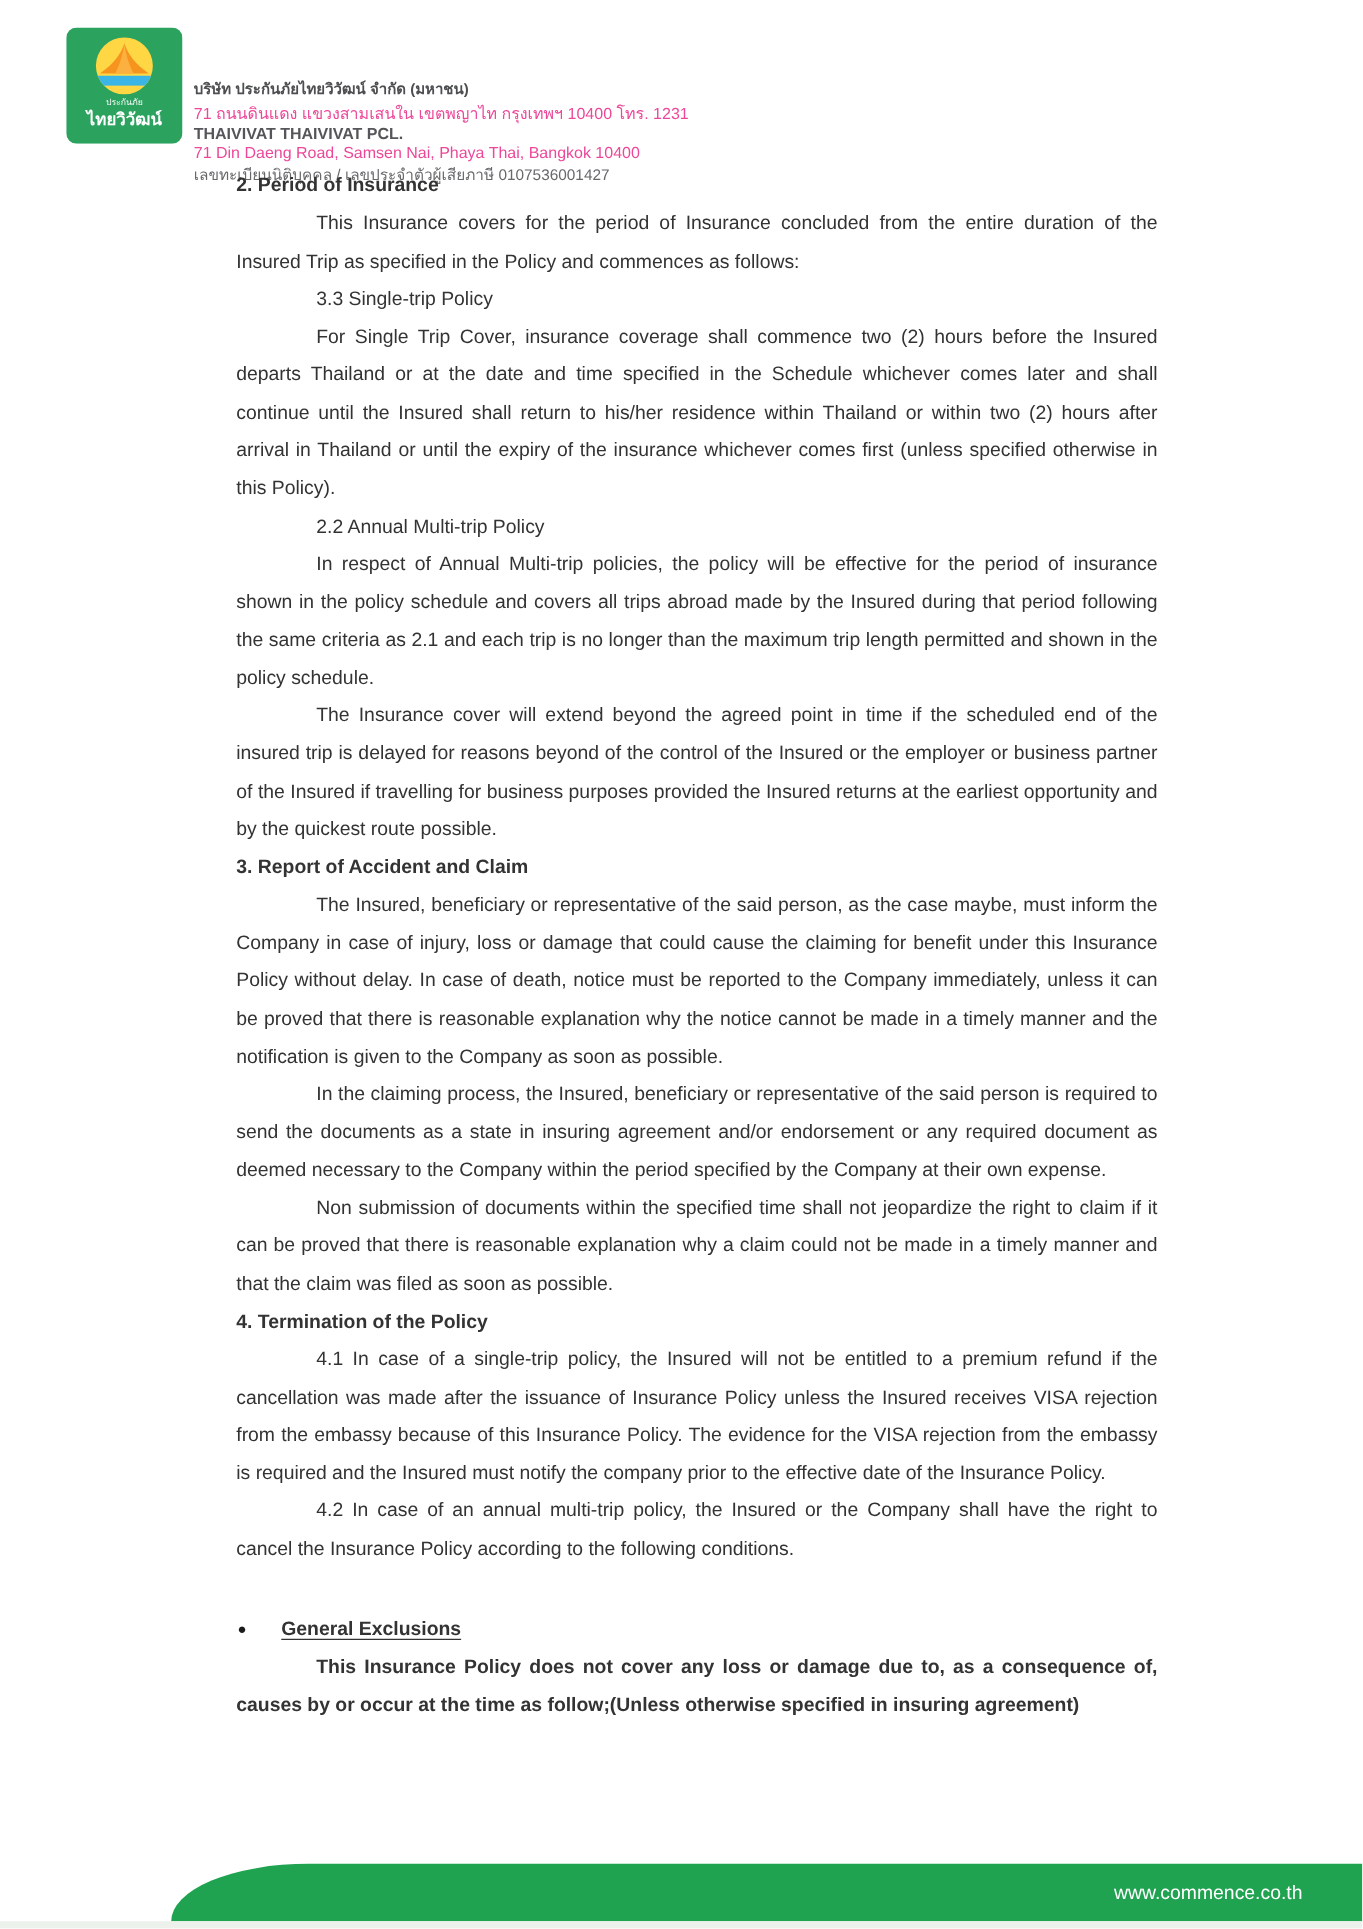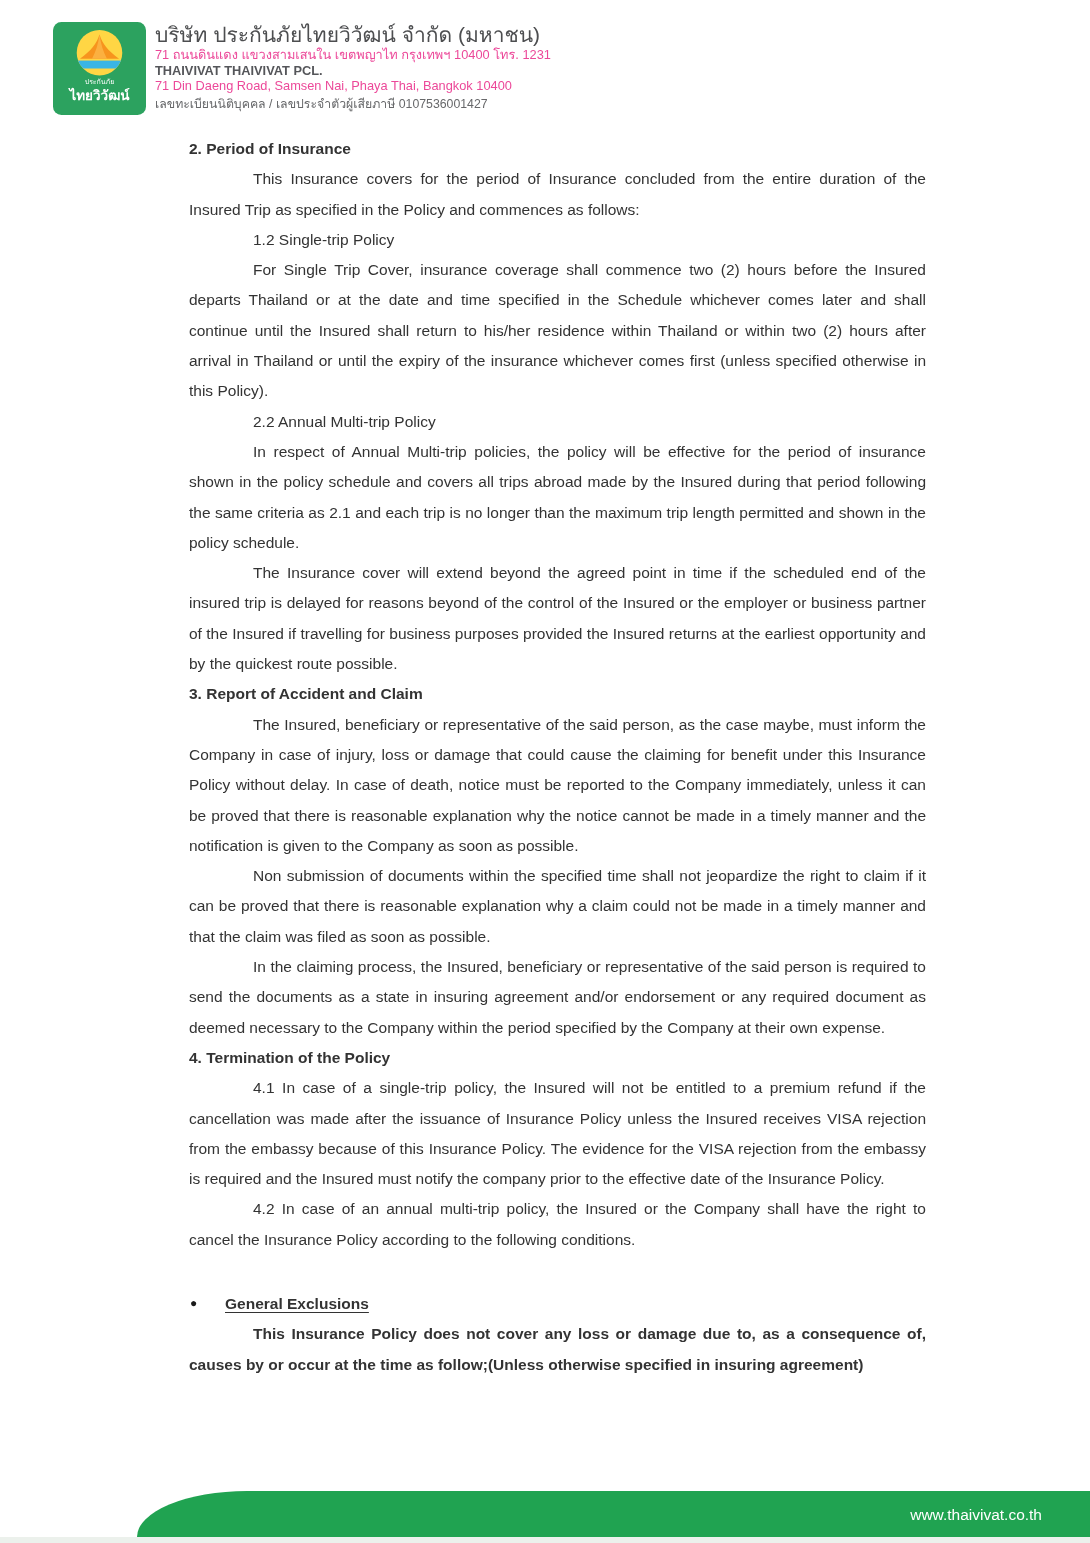--- a/index.html
+++ b/index.html
@@ -10,22 +10,22 @@
     position:relative;
     -webkit-font-smoothing:antialiased;
   }
   .page{position:relative;width:1090px;height:1543px;overflow:hidden;background:#ffffff;}
 
   
   .header{position:absolute;top:22px;left:53px;display:flex;}
   .logo{width:93px;height:93px;flex:0 0 auto;}
   .header-info{margin-left:9px;padding-top:1px;}
   .co-name-th{
-    font-size:21px;font-weight:normal;color:#4d4e50;
-    line-height:24px;letter-spacing:0;
+    font-size:12px;font-weight:bold;color:#4d4e50;
+    line-height:24px;letter-spacing:0;margin-top:36px;
   }
   .co-line{font-size:12.8px;color:#ec4899;line-height:15.5px;}
   .co-line.bold{font-weight:bold;color:#55565a;}
   .co-tax{font-size:12.3px;color:#67686a;line-height:16px;margin-top:2px;}
 
   
   .doc-body{
     position:absolute;left:164px;top:134px;width:762px;
     font-size:15.5px;color:#333333;
   }
@@ -80,35 +80,35 @@
       <div class="co-line">71 ถนนดินแดง แขวงสามเสนใน เขตพญาไท กรุงเทพฯ 10400  โทร. 1231</div>
       <div class="co-line bold">THAIVIVAT THAIVIVAT PCL.</div>
       <div class="co-line">71 Din Daeng Road, Samsen Nai, Phaya Thai, Bangkok 10400</div>
       <div class="co-tax">เลขทะเบียนนิติบุคคล / เลขประจำตัวผู้เสียภาษี 0107536001427</div>
     </div>
   </div>
 
   <div class="doc-body">
       <div class="block heading">2. Period of Insurance</div>
       <div class="block para">This Insurance covers for the period of Insurance concluded from the entire duration of the Insured Trip as specified in the Policy and commences as follows:</div>
-      <div class="block line-indent">1.2 Single-trip Policy</div>
+      <div class="block line-indent">3.3 Single-trip Policy</div>
       <div class="block para">For Single Trip Cover, insurance coverage shall commence two (2) hours before the Insured departs Thailand or at the date and time specified in the Schedule whichever comes later and shall continue until the Insured shall return to his/her residence within Thailand or within two (2) hours after arrival in Thailand or until the expiry of the insurance whichever comes first (unless specified otherwise in this Policy).</div>
       <div class="block line-indent">2.2 Annual Multi-trip Policy</div>
       <div class="block para">In respect of Annual Multi-trip policies, the policy will be effective for the period of insurance shown in the policy schedule and covers all trips abroad made by the Insured during that period following the same criteria as 2.1 and each trip is no longer than the maximum trip length permitted and shown in the policy schedule.</div>
       <div class="block para">The Insurance cover will extend beyond the agreed point in time if the scheduled end of the insured trip is delayed for reasons beyond of the control of the Insured or the employer or business partner of the Insured if travelling for business purposes provided the Insured returns at the earliest opportunity and by the quickest route possible.</div>
       <div class="block heading">3. Report of Accident and Claim</div>
       <div class="block para">The Insured, beneficiary or representative of the said person, as the case maybe, must inform the Company in case of injury, loss or damage that could cause the claiming for benefit under this Insurance Policy without delay. In case of death, notice must be reported to the Company immediately, unless it can be proved that there is reasonable explanation why the notice cannot be made in a timely manner and the notification is given to the Company as soon as possible.</div>
+      <div class="block para">In the claiming process, the Insured, beneficiary or representative of the said person is required to send the documents as a state in insuring agreement and/or endorsement or any required document as deemed necessary to the Company within the period specified by the Company at their own expense.</div>
       <div class="block para">Non submission of documents within the specified time shall not jeopardize the right to claim if it can be proved that there is reasonable explanation why a claim could not be made in a timely manner and that the claim was filed as soon as possible.</div>
-      <div class="block para">In the claiming process, the Insured, beneficiary or representative of the said person is required to send the documents as a state in insuring agreement and/or endorsement or any required document as deemed necessary to the Company within the period specified by the Company at their own expense.</div>
       <div class="block heading">4. Termination of the Policy</div>
       <div class="block para">4.1 In case of a single-trip policy, the Insured will not be entitled to a premium refund if the cancellation was made after the issuance of Insurance Policy unless the Insured receives VISA rejection from the embassy because of this Insurance Policy. The evidence for the VISA rejection from the embassy is required and the Insured must notify the company prior to the effective date of the Insurance Policy.</div>
       <div class="block para">4.2 In case of an annual multi-trip policy, the Insured or the Company shall have the right to cancel the Insurance Policy according to the following conditions.</div>
       <div class="spacer"></div>
       <div class="block bullet-heading"><span class="bullet-dot">●</span><span class="bullet-label">General Exclusions</span></div>
       <div class="block para-bold">This Insurance Policy does not cover any loss or damage due to, as a consequence of, causes by or occur at the time as follow;(Unless otherwise specified in insuring agreement)</div>
     </div>
 
   <div class="footer-band" style="background: rgb(32, 163, 81);">
-    <span class="footer-url">www.thaivivat.co.th</span>
+    <span class="footer-url">www.commence.co.th</span>
   </div>
   <div class="footer-strip"></div>
 
 </div>
 
 </body></html>

